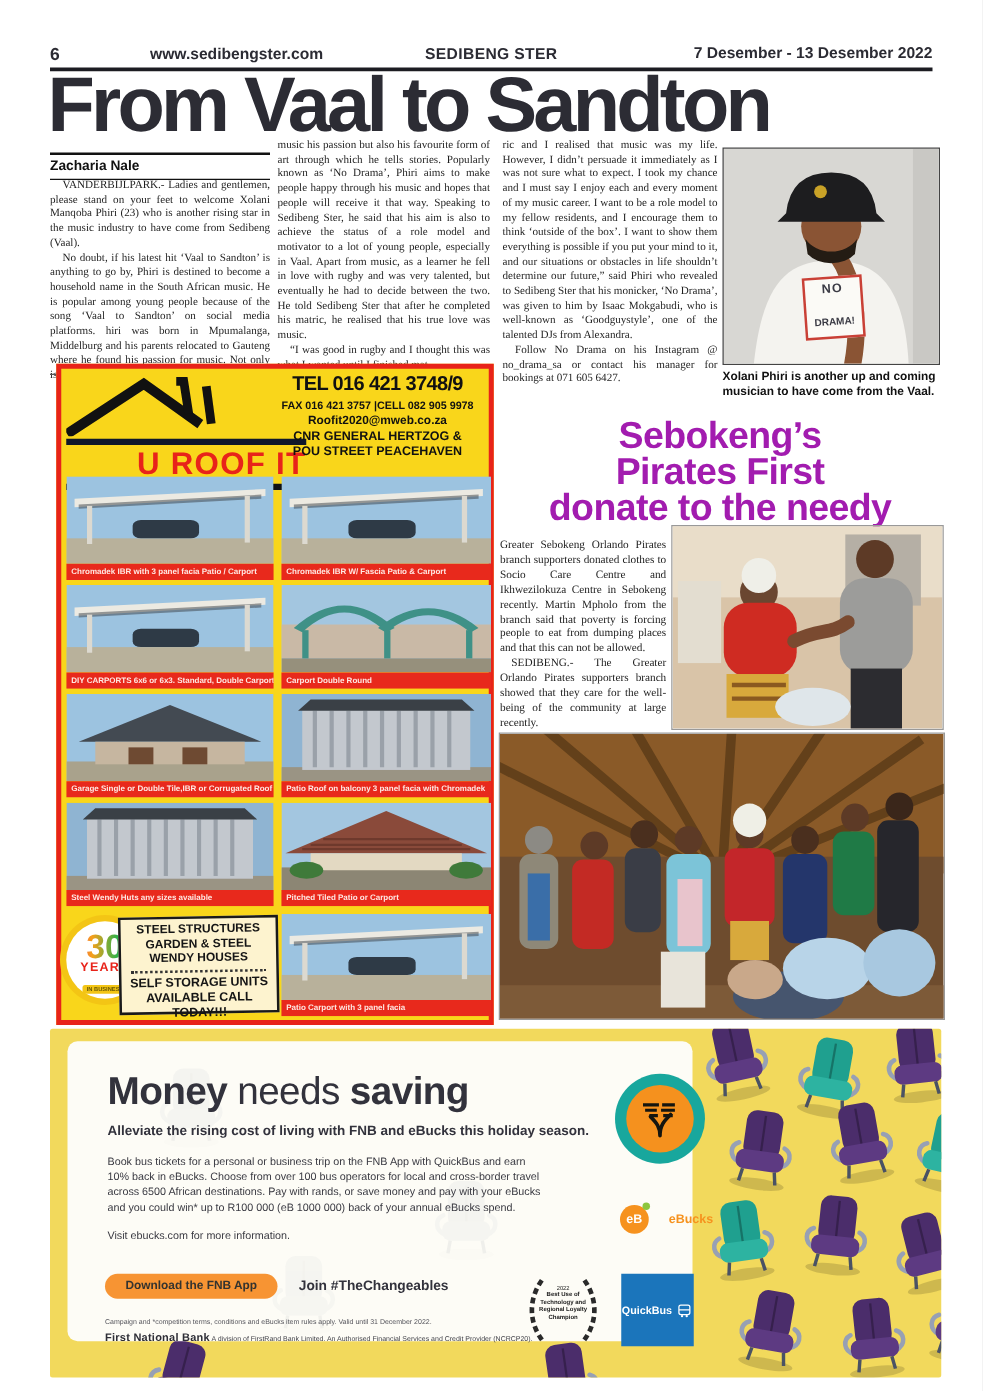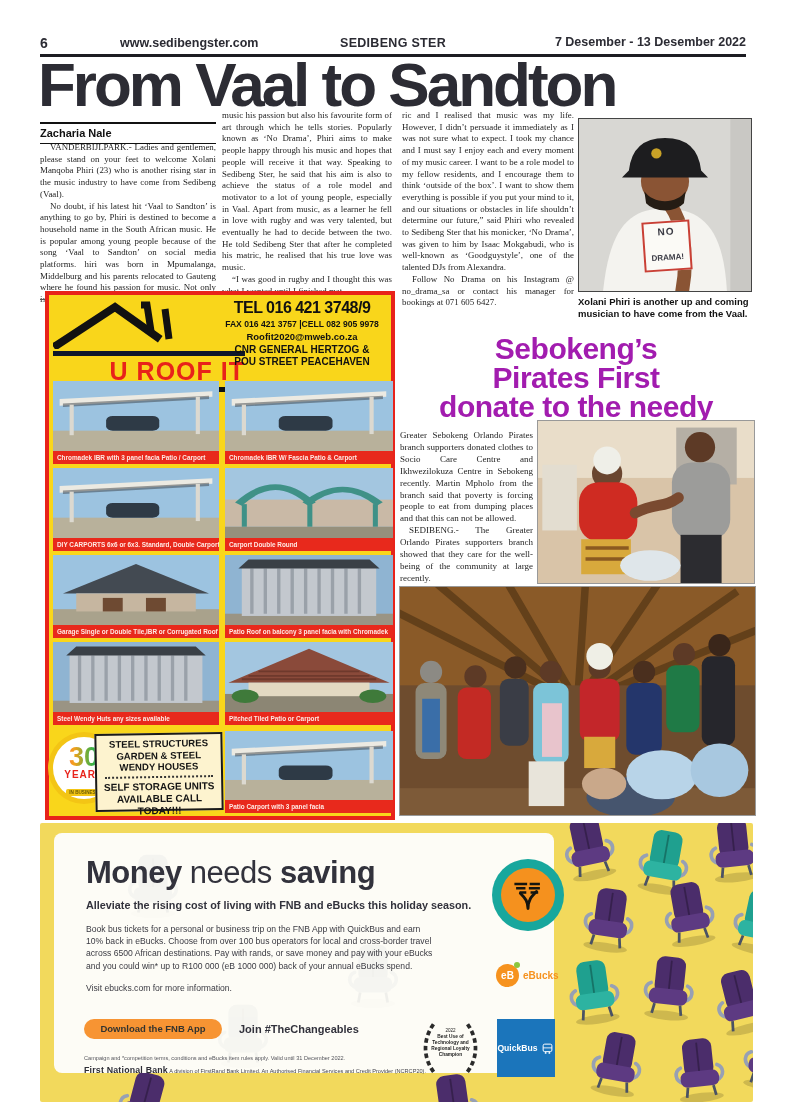--- a/index.html
+++ b/index.html
@@ -91,21 +91,21 @@
   .fnb-bank{position:absolute;left:30px;top:232px;width:420px;font-size:5.6px;color:#44444a;}
   .fnb-bank b{font-size:8.8px;color:#2e2e36;letter-spacing:.2px;}
   .fnb-logo{position:absolute;left:438px;top:26px;width:72px;height:72px;border-radius:50%;
             background:#18a79d;display:flex;align-items:center;justify-content:center;}
   .fnb-logo .in{width:54px;height:54px;border-radius:50%;background:#f5911e;display:flex;align-items:center;justify-content:center;}
   .fnb-logo svg{width:34px;height:34px;}
   .ebucks{position:absolute;left:442px;top:130px;height:24px;display:flex;align-items:center;}
   .ebucks .eb{position:relative;width:23px;height:23px;border-radius:50%;background:#f6921e;color:#fff;
         font-weight:800;font-size:10px;text-align:center;line-height:23px;}
   .ebucks .eb i{position:absolute;right:-1px;top:-2px;width:6px;height:6px;border-radius:50%;background:#8cc63e;}
-  .ebucks .lbl{margin-left:4px;font-size:10px;font-weight:bold;color:#f6921e;}
+  .ebucks .lbl{margin-left:16px;font-size:10px;font-weight:bold;color:#f6921e;}
   .award{position:absolute;left:363px;top:185px;width:67px;height:62px;text-align:center;color:#222;}
   .award svg{position:absolute;inset:0;width:100%;height:100%;}
   .award .ay{font-size:4.6px;margin-top:10px;}
   .award .at{font-size:4.8px;font-weight:bold;line-height:6px;padding:1px 10px;}
   .quickbus{position:absolute;left:443px;top:186px;width:58px;height:58px;background:#1b75bb;
             display:flex;align-items:center;justify-content:center;gap:2px;}
   .quickbus .qb{color:#fff;font-size:8.6px;font-weight:600;}
   .quickbus svg{width:15px;height:15px;}
   .seat{position:absolute;width:58px;height:66px;}
   .seat svg{width:100%;height:100%;}

